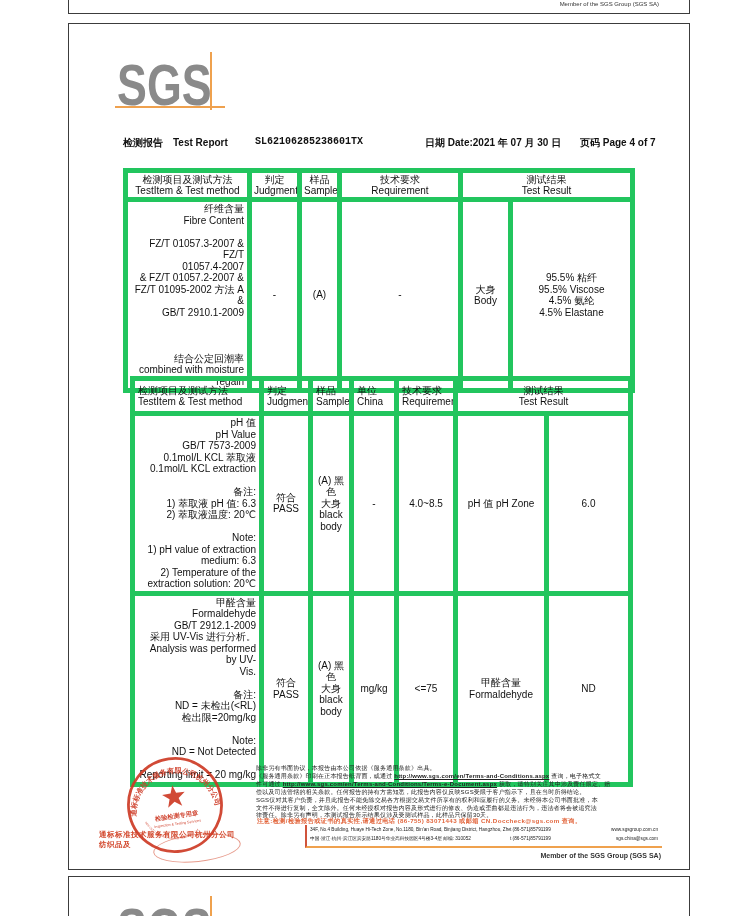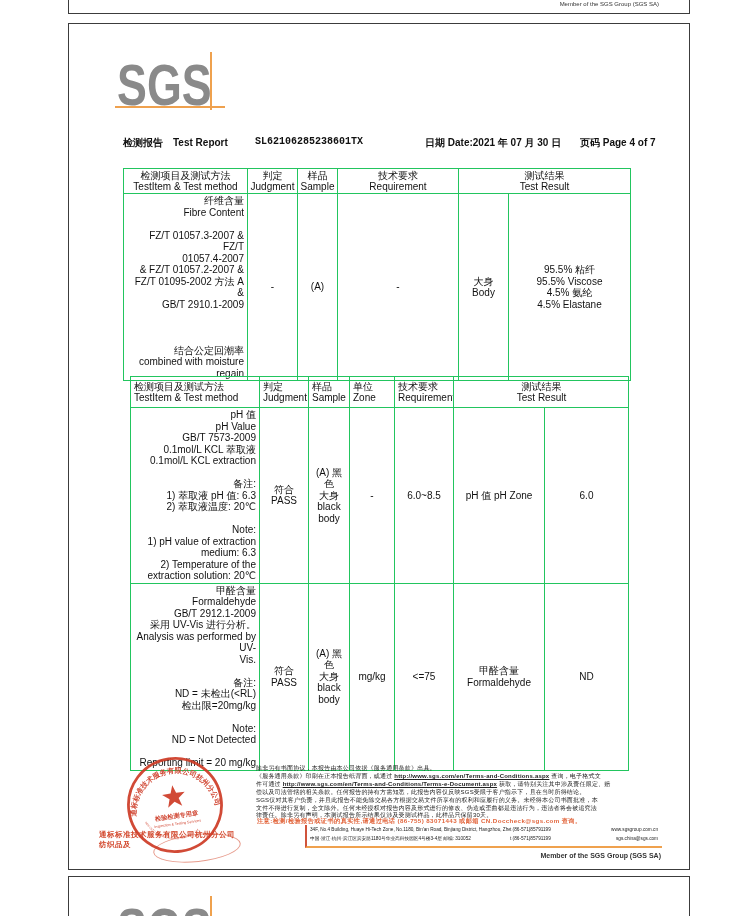--- a/index.html
+++ b/index.html
@@ -31,21 +31,21 @@
   .hdr-title .en{margin-left:10px;}
   .hdr-no{left:186px;font-family:Liberation Mono, monospace;}
   .hdr-date{left:320px;margin-left:36px;}
   .hdr-page{left:490px;margin-left:21px;}
 
   
   .tblwrap{position:absolute;}
   .t1{left:54px;top:144px;width:507px;}
   .t2{left:61px;top:352px;width:498px;}
   table{border-collapse:collapse;table-layout:fixed;width:100%;font-size:10px;line-height:11.5px;color:#111;}
-  th,td{border:1px solid #22c55e;padding:0 2px;overflow:hidden;}
+  th,td{border:5px solid #22c55e;padding:0 2px;overflow:hidden;}
   th{font-weight:normal;}
   .t1 th{text-align:center;vertical-align:middle;height:24px;}
   .t2 th{text-align:left;vertical-align:middle;height:30px;padding-left:3px;}
   .t2 th.res{text-align:center;}
   td.item{text-align:right;vertical-align:top;padding:1px 3px;}
   td.mid{text-align:center;vertical-align:middle;}
   .pre{white-space:pre-line;}
 
   
   .disclaimer{position:absolute;left:187px;top:741px;width:404px;font-size:6px;
@@ -156,21 +156,21 @@
         </colgroup>
       <tbody>
           <tr>
         <th class="pre">检测项目及测试方法
 TestItem &amp; Test method</th>
         <th class="pre">判定
 Judgment</th>
         <th class="pre">样品
 Sample</th>
         <th class="pre">单位
-Zone</th>
+China</th>
         <th class="pre">技术要求
 Requirement</th>
         <th class="pre res" colspan="2">测试结果
 Test Result</th>
       </tr>
       <tr style="height:157px">
         <td class="item pre">pH 值
 pH Value
 GB/T 7573-2009
 0.1mol/L KCL 萃取液
@@ -185,21 +185,21 @@
 medium: 6.3
 2) Temperature of the
 extraction solution: 20℃</td>
         <td class="mid pre">符合
 PASS</td>
         <td class="mid pre">(A) 黑色
 大身
 black
 body</td>
         <td class="mid">-</td>
-        <td class="mid">6.0~8.5</td>
+        <td class="mid">4.0~8.5</td>
         <td class="mid pre">pH 值 pH Zone</td>
         <td class="mid pre">6.0</td>
       </tr>
       <tr style="height:168px">
         <td class="item pre">甲醛含量
 Formaldehyde
 GB/T 2912.1-2009
 采用 UV-Vis 进行分析。
 Analysis was performed by UV-
 Vis.

